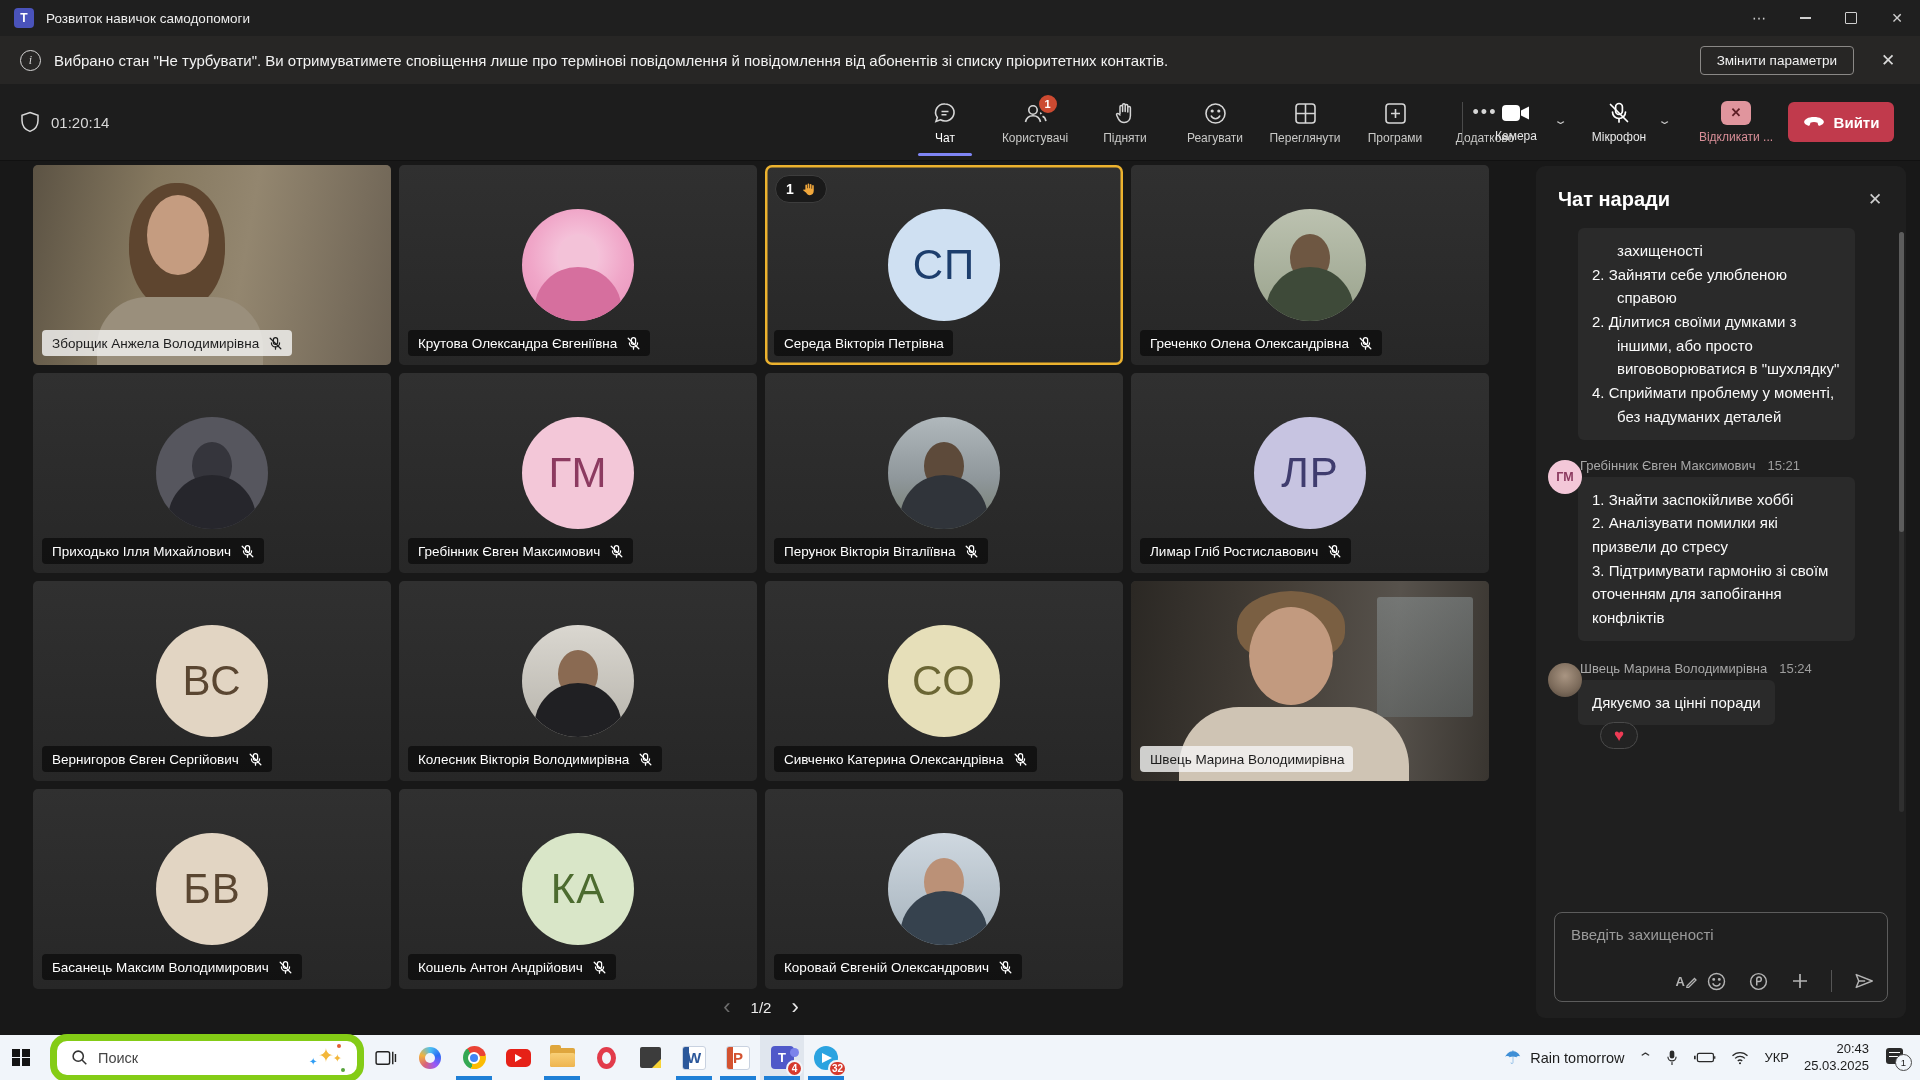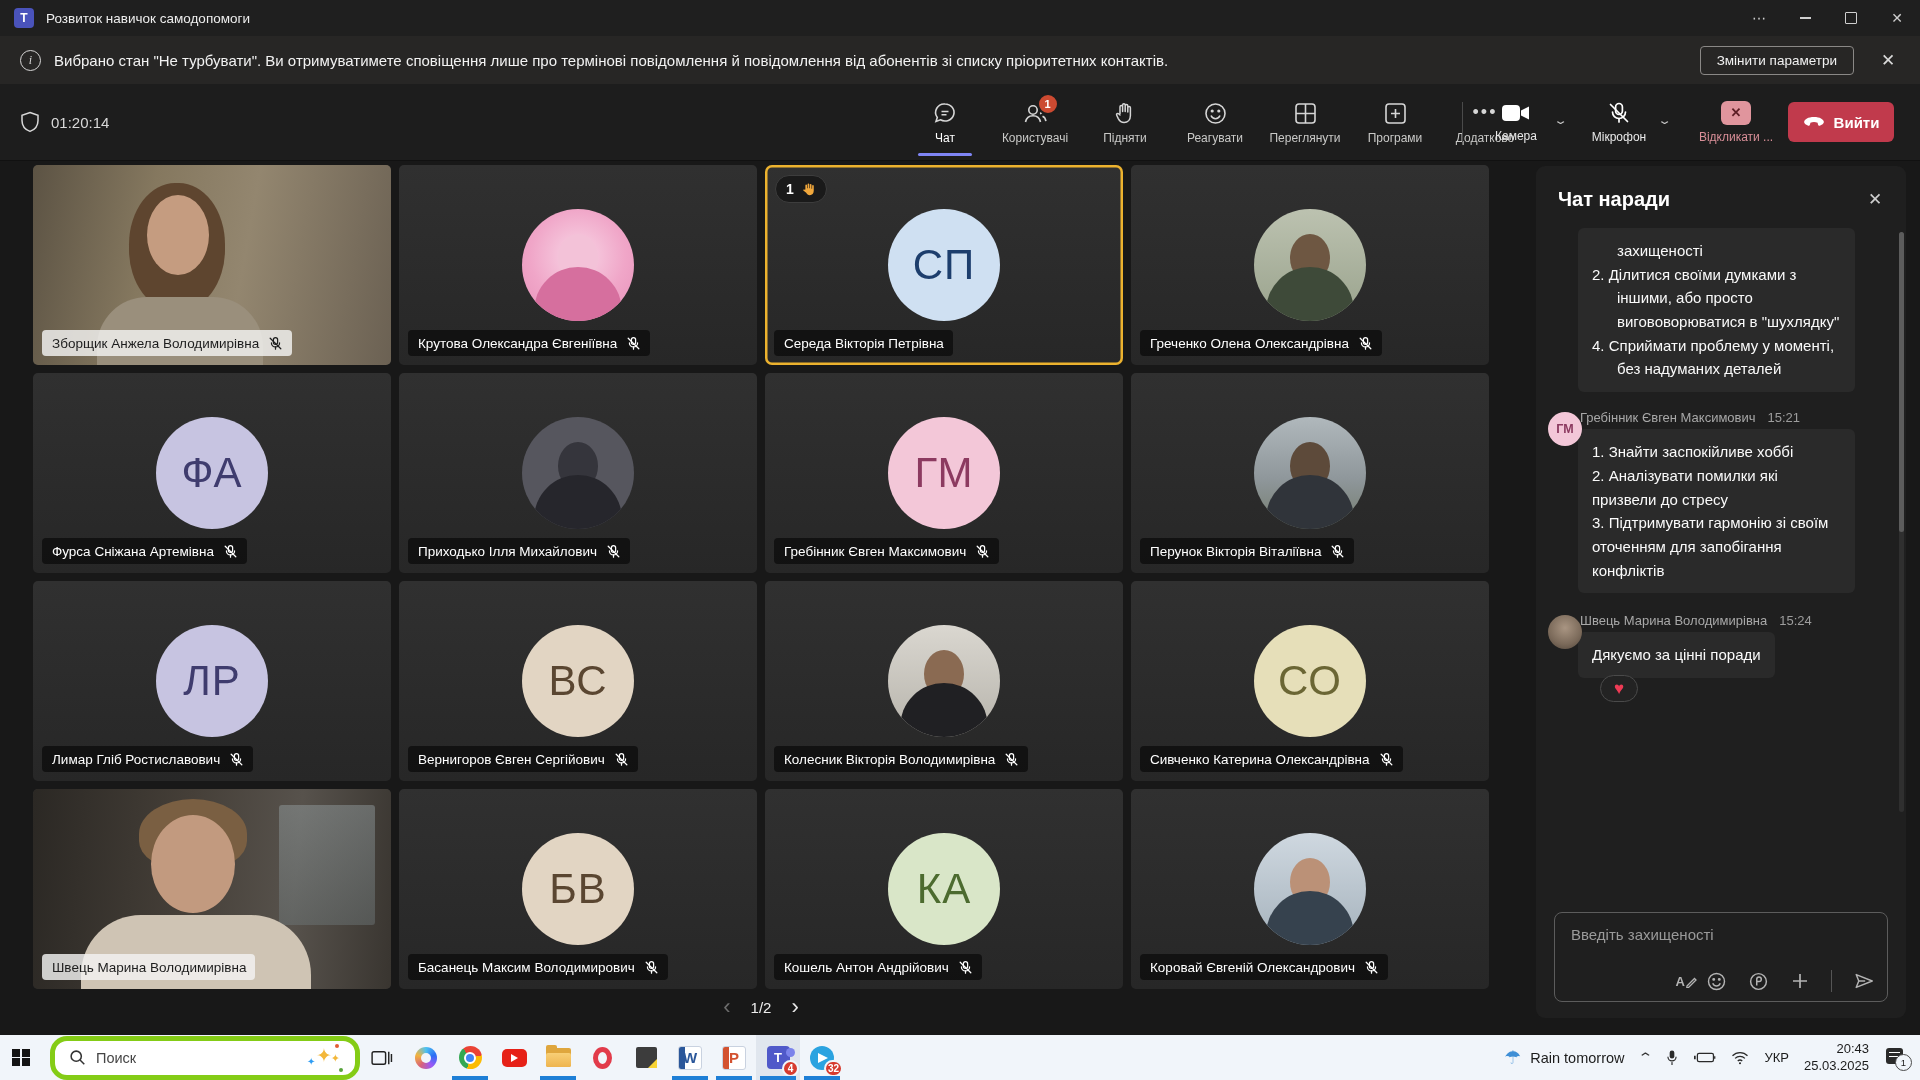--- a/index.html
+++ b/index.html
@@ -106,21 +106,21 @@
   .chat-input{position:absolute;left:18px;right:18px;bottom:16px;height:88px;border:1px solid #5c5c5c;border-radius:8px;background:transparent;}
   .ci-placeholder{position:absolute;left:16px;top:13px;color:#9a9a9a;font-size:15px;}
   .ci-icons{position:absolute;right:12px;bottom:9px;display:flex;align-items:center;gap:21px;color:#b4b4b4;}
   .ci-sep{width:1px;height:22px;background:#555;}
   .fmt-a{font-size:13px;font-weight:bold;position:relative;color:#b4b4b4;}
   
   .taskbar{position:absolute;bottom:0;left:0;right:0;height:45px;background:#f1f5fa;display:flex;align-items:center;z-index:40;}
   .start{width:42px;height:45px;display:flex;align-items:center;justify-content:center;}
   .winlogo{display:grid;grid-template-columns:8px 8px;grid-auto-rows:8px;gap:1.6px;}
   .winlogo i{background:#141414;}
-  .search{width:300px;height:34px;margin-left:8px;background:#fff;border:5px solid #84cc16;border-radius:17px;
+  .search{width:300px;height:34px;margin-left:8px;background:#fff;border:7px solid #84cc16;border-radius:17px;
     display:flex;align-items:center;position:relative;}
   .search-txt{color:#454545;font-size:14.5px;margin-left:10px;}
   .sparkles{margin-left:auto;margin-right:16px;position:relative;width:30px;height:24px;}
   .sp{position:absolute;font-size:19px;color:#f3b73a;left:7px;top:-2px;}
   .sp2{position:absolute;font-size:10px;color:#2f9df4;left:-2px;top:10px;}
   .sp3{position:absolute;font-size:11px;color:#f3b73a;right:-1px;top:6px;}
   .spd1{position:absolute;width:4px;height:4px;border-radius:50%;background:#e25d33;right:0;top:-2px;}
   .spd2{position:absolute;width:4px;height:4px;border-radius:50%;background:#57a33b;right:-4px;bottom:-2px;}
   .ticon{width:44px;height:45px;display:flex;align-items:center;justify-content:center;position:relative;flex:none;}
   .ticon.runindic::after{content:"";position:absolute;bottom:0;left:4px;right:4px;height:4px;background:#1e7fd6;}
@@ -349,34 +349,20 @@
           <span>Греченко Олена Олександрівна</span>
         <svg class="mic-ic" width="15" height="15" viewBox="0 0 24 24" fill="none" stroke="currentColor" stroke-width="2" stroke-linecap="round">
             <rect x="8.6" y="2.5" width="6.8" height="11" rx="3.4"></rect>
             <path d="M5.5 11 a6.5 6.5 0 0 0 13 0"></path>
             <path d="M12 17.5 v3.5"></path>
             <path d="M3.5 3.5 L20.5 20.5"></path>
           </svg>
       </div>
     </div>
 
-    <div class="tile">
-      <div class="avatar-circle" style="background: rgb(199, 196, 225); color: rgb(63, 60, 110);">
-        <span>ФА</span>
-      </div>
-      <div class="name-label">
-          <span>Фурса Сніжана Артемівна</span>
-        <svg class="mic-ic" width="15" height="15" viewBox="0 0 24 24" fill="none" stroke="currentColor" stroke-width="2" stroke-linecap="round">
-            <rect x="8.6" y="2.5" width="6.8" height="11" rx="3.4"></rect>
-            <path d="M5.5 11 a6.5 6.5 0 0 0 13 0"></path>
-            <path d="M12 17.5 v3.5"></path>
-            <path d="M3.5 3.5 L20.5 20.5"></path>
-          </svg>
-      </div>
-    </div>
 
     <div class="tile">
       <div class="avatar-circle photo ph-dark"></div>
       <div class="name-label">
           <span>Приходько Ілля Михайлович</span>
         <svg class="mic-ic" width="15" height="15" viewBox="0 0 24 24" fill="none" stroke="currentColor" stroke-width="2" stroke-linecap="round">
             <rect x="8.6" y="2.5" width="6.8" height="11" rx="3.4"></rect>
             <path d="M5.5 11 a6.5 6.5 0 0 0 13 0"></path>
             <path d="M12 17.5 v3.5"></path>
             <path d="M3.5 3.5 L20.5 20.5"></path>
@@ -536,20 +522,21 @@
     <div class="chat-header">
       <span class="chat-title">Чат наради</span>
       <span class="chat-x">✕</span>
     </div>
 
     <div class="chat-scroll">
 
       <div class="msg">
         <div class="bubble">
           <div class="cont">захищеності</div>
+          <div class="hang">2. Зайняти себе улюбленою справою</div>
           <div class="hang">2. Ділитися своїми думками з іншими, або просто вигововорюватися в "шухлядку"</div>
           <div class="hang">4. Сприймати проблему у моменті, без надуманих деталей</div>
         </div>
       </div>
 
       <div class="msg" style="margin-top:18px;">
         <div class="msg-head">
           <span class="msg-author">Гребінник Євген Максимович</span>
           <span class="msg-time">15:21</span>
         </div>

